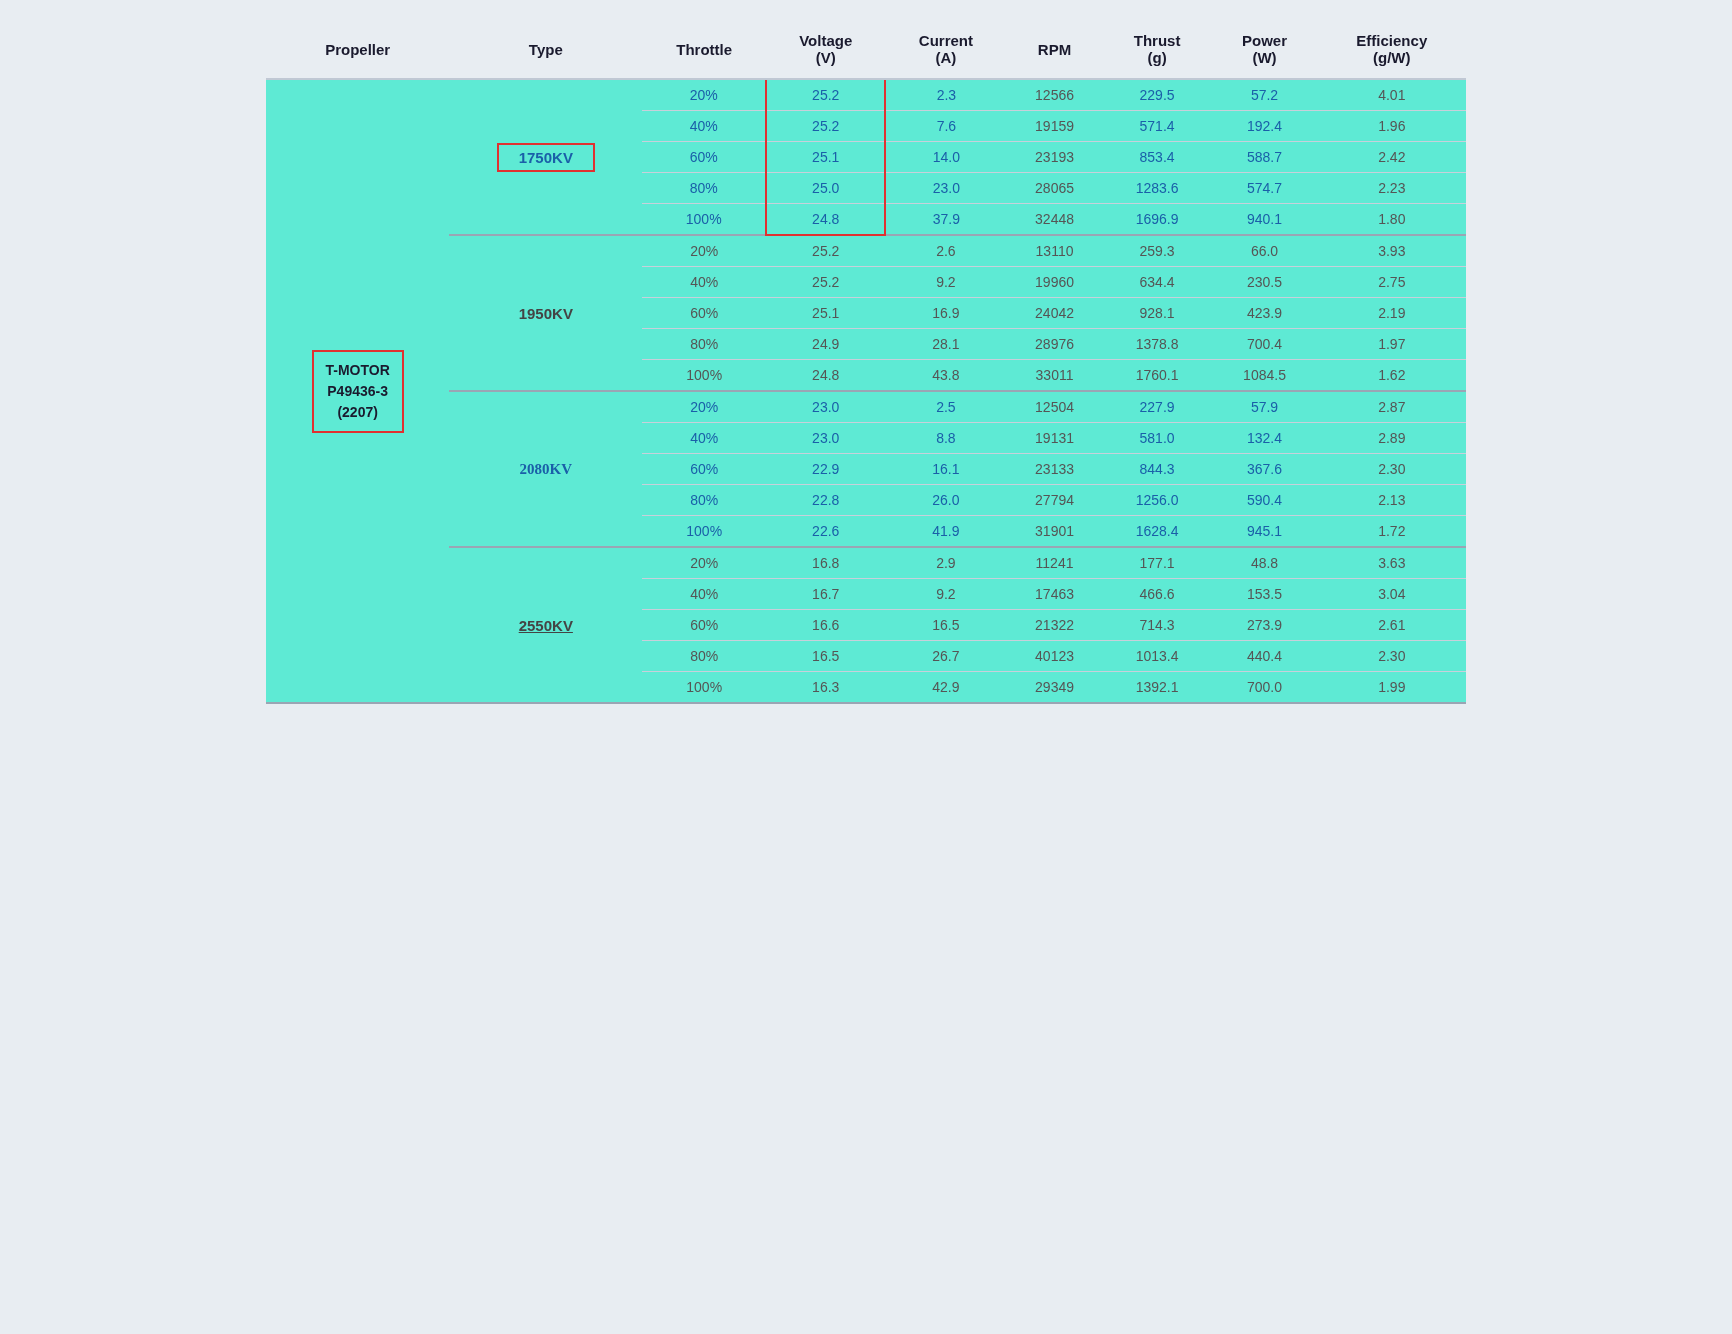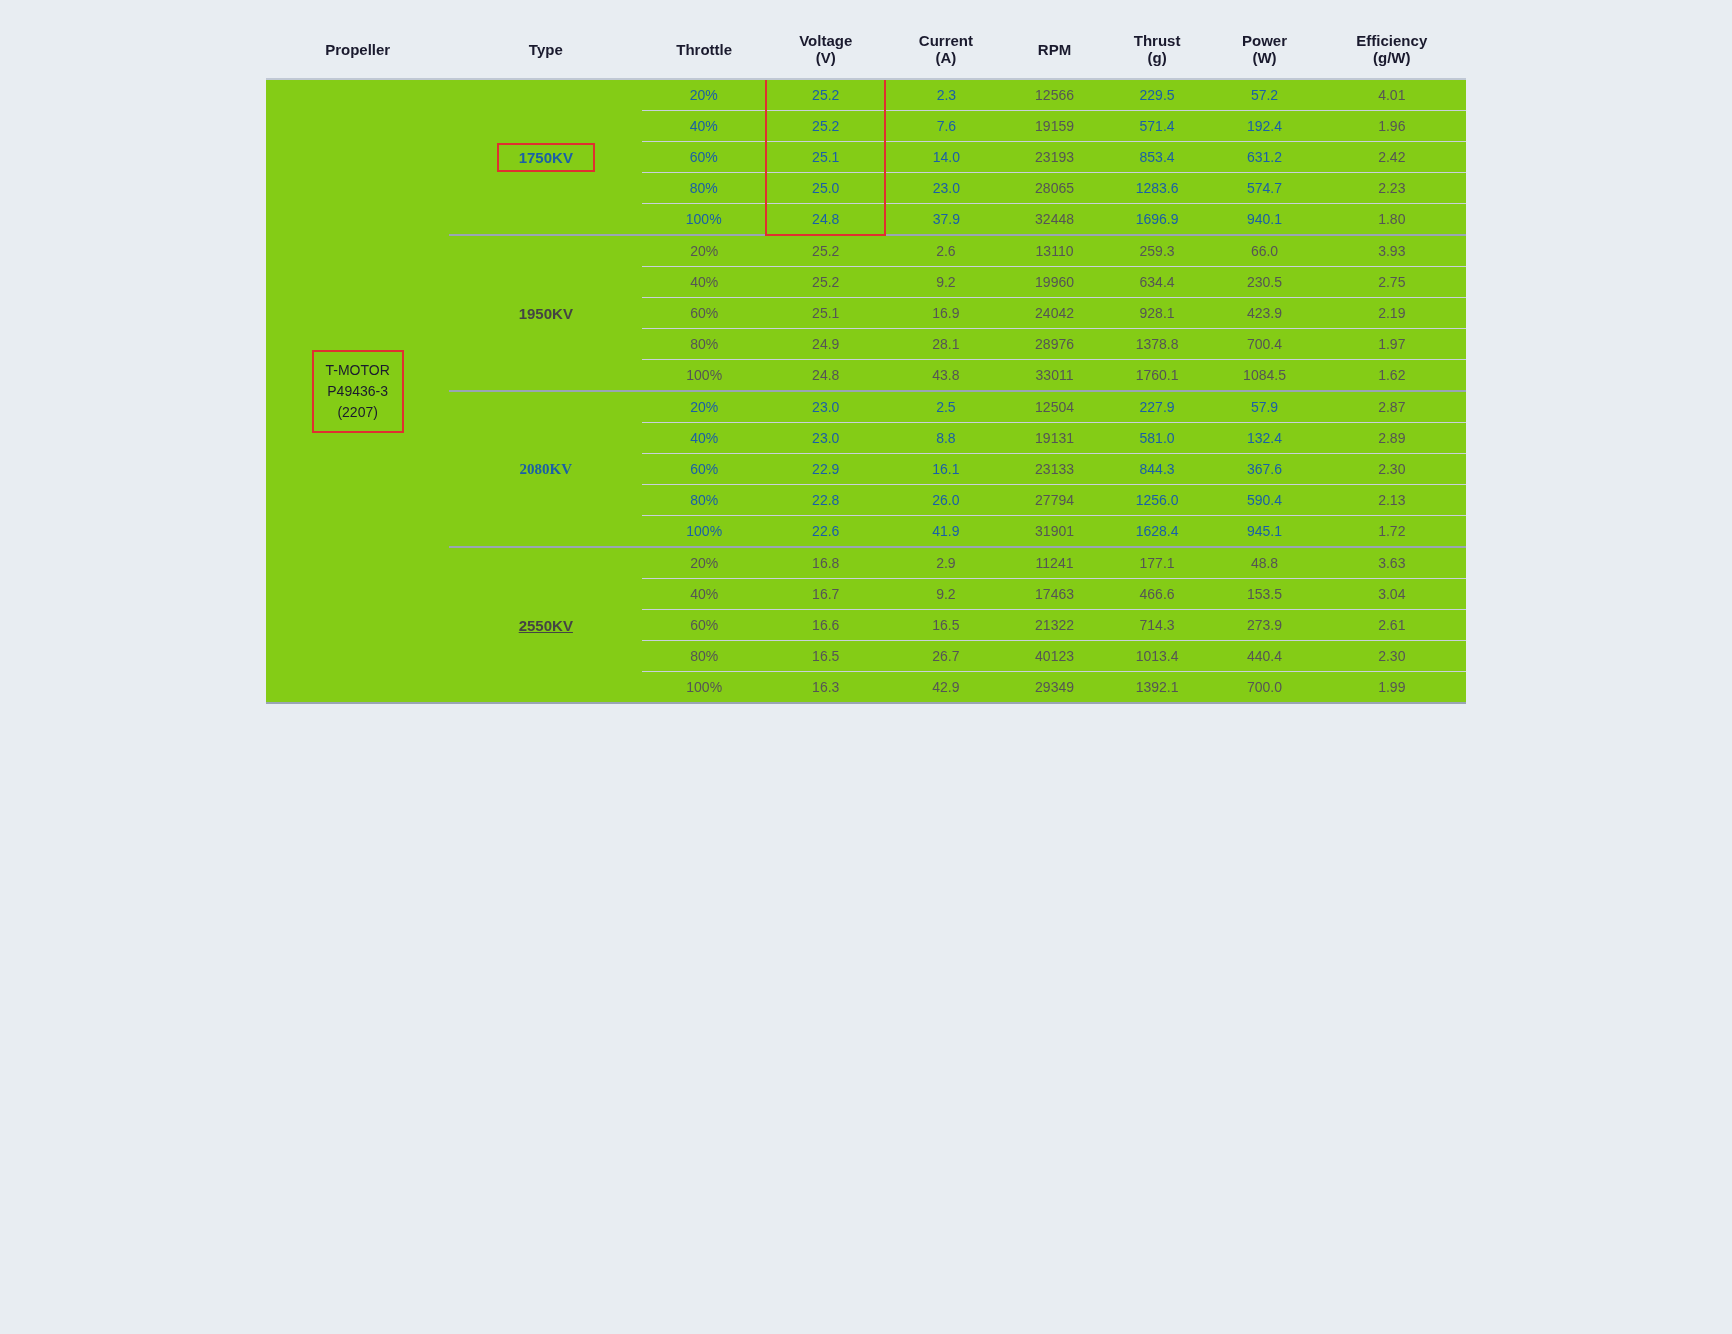--- a/index.html
+++ b/index.html
@@ -7,21 +7,21 @@
       background: #e8edf2;
       font-family: Arial, sans-serif;
       font-size: 14px;
       display: flex;
       justify-content: center;
       align-items: flex-start;
       min-height: 100vh;
       padding: 20px;
     }
     .table-wrapper {
-      background: #84cc16;
+      background: #5eead4;
       width: 100%;
       max-width: 1200px;
     }
     table {
       width: 100%;
       border-collapse: collapse;
     }
     thead th {
       background: #e8edf2;
       color: #1a1a2e;
@@ -44,21 +44,21 @@
       font-size: 14px;
     }
     .propeller-cell {
       vertical-align: middle;
       text-align: center;
     }
     .propeller-box {
       border: 2px solid #e03030;
       display: inline-block;
       padding: 8px 12px;
-      font-weight: normal;
+      font-weight: bold;
       font-size: 14px;
       color: #1a1a2e;
       line-height: 1.5;
     }
     .type-cell {
       vertical-align: middle;
       text-align: center;
       font-weight: bold;
       font-size: 15px;
       color: #1a5fa8;
@@ -149,21 +149,21 @@
           <td class="blue-text">571.4</td>
           <td class="blue-text">192.4</td>
           <td>1.96</td>
         </tr>
         <tr>
           <td class="blue-text">60%</td>
           <td class="blue-text highlighted-col">25.1</td>
           <td class="blue-text">14.0</td>
           <td>23193</td>
           <td class="blue-text">853.4</td>
-          <td class="blue-text">631.2</td>
+          <td class="blue-text">588.7</td>
           <td>2.42</td>
         </tr>
         <tr>
           <td class="blue-text">80%</td>
           <td class="blue-text highlighted-col">25.0</td>
           <td class="blue-text">23.0</td>
           <td>28065</td>
           <td class="blue-text">1283.6</td>
           <td class="blue-text">574.7</td>
           <td>2.23</td>

